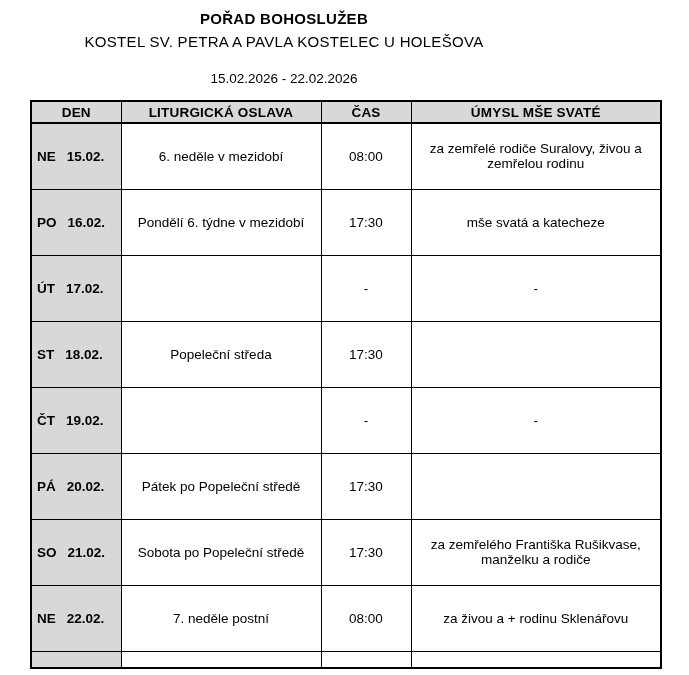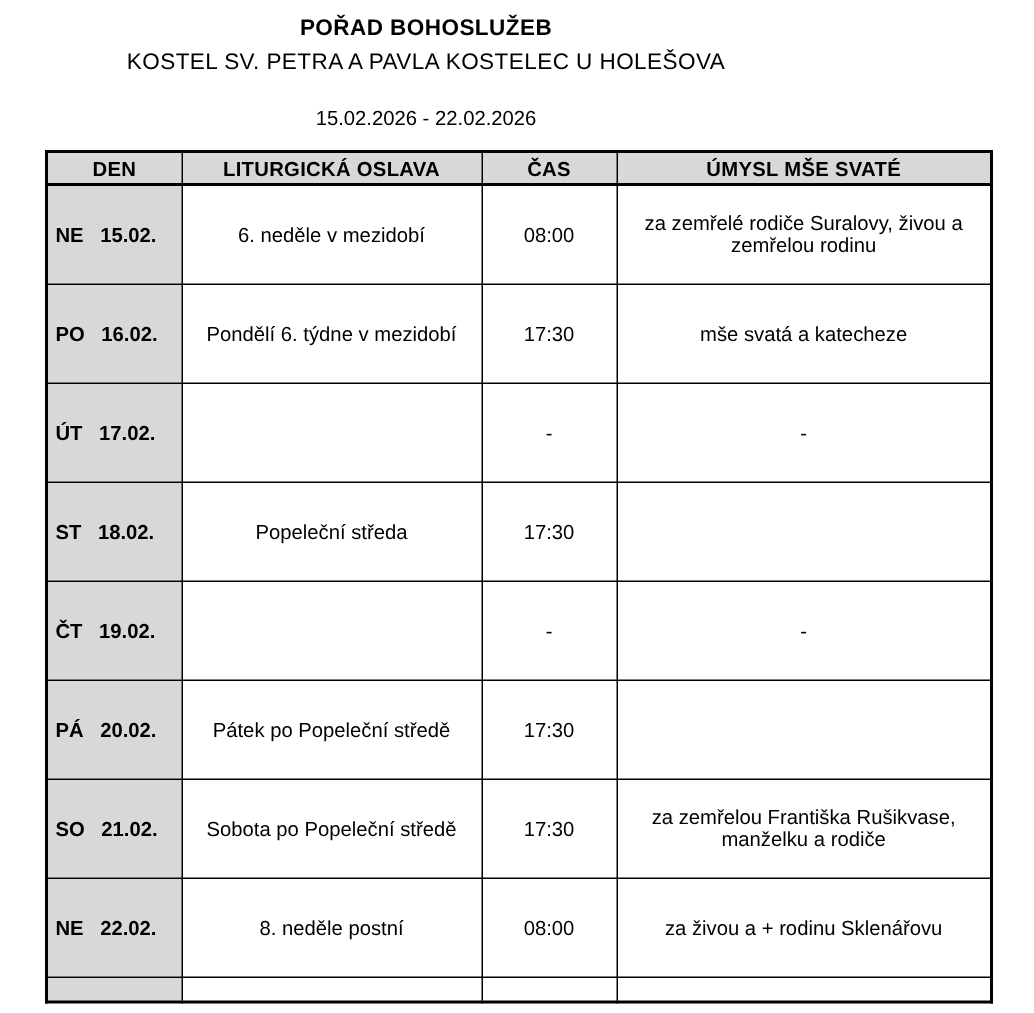--- a/index.html
+++ b/index.html
@@ -153,25 +153,25 @@
         <tr class="body-row">
           <td class="day-cell"><span class="day">PÁ</span><span class="date">20.02.</span></td>
           <td class="celebration-cell">Pátek po Popeleční středě</td>
           <td class="time-cell">17:30</td>
           <td class="intention-cell"></td>
         </tr>
         <tr class="body-row">
           <td class="day-cell"><span class="day">SO</span><span class="date">21.02.</span></td>
           <td class="celebration-cell">Sobota po Popeleční středě</td>
           <td class="time-cell">17:30</td>
-          <td class="intention-cell">za zemřelou Františka Rušikvase, manželku a rodiče</td>
+          <td class="intention-cell">za zemřelého Františka Rušikvase, manželku a rodiče</td>
         </tr>
         <tr class="body-row">
           <td class="day-cell"><span class="day">NE</span><span class="date">22.02.</span></td>
-          <td class="celebration-cell">8. neděle postní</td>
+          <td class="celebration-cell">7. neděle postní</td>
           <td class="time-cell">08:00</td>
           <td class="intention-cell">za živou a + rodinu Sklenářovu</td>
         </tr>
         <tr class="footer-row">
           <td class="day-cell"></td>
           <td></td>
           <td></td>
           <td></td>
         </tr>
       </tbody>

